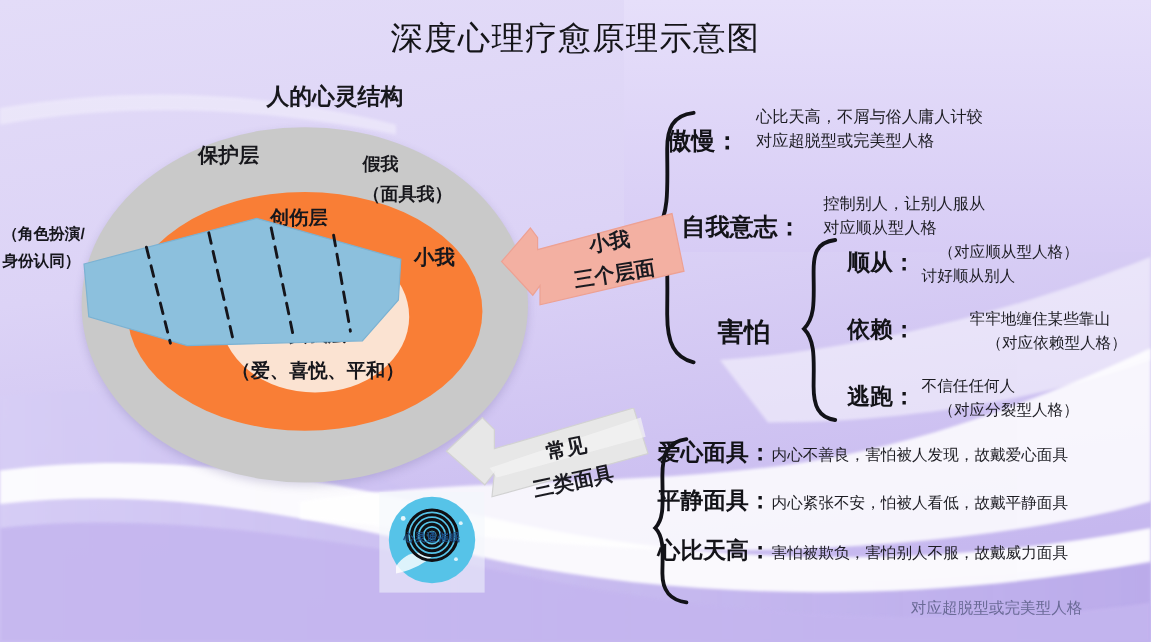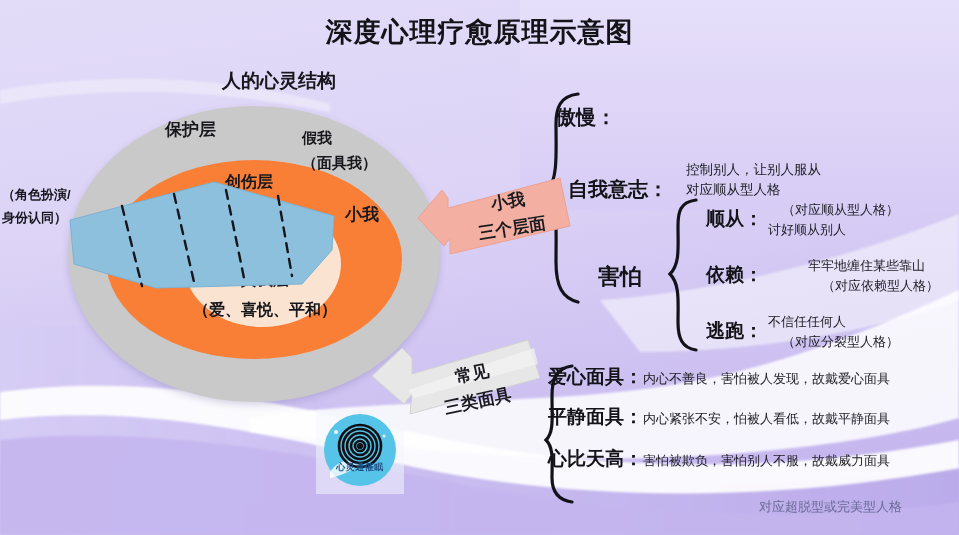--- a/index.html
+++ b/index.html
@@ -7,21 +7,21 @@
     width:959px;height:535px;overflow:hidden;position:relative;
     font-family:"Liberation Sans","DejaVu Sans",sans-serif;
     background:#ded6f6;
   }
   .stage{position:absolute;inset:0;overflow:hidden;}
   .bg{position:absolute;inset:0;z-index:0;}
 
   
   #title{
     position:absolute;left:0;top:14px;width:959px;text-align:center;
-    font-size:27px;font-weight:bold;color:#141418;letter-spacing:1px;z-index:6;
+    font-size:27px;font-weight:normal;color:#141418;letter-spacing:1px;z-index:6;
   }
   #struct-heading{
     position:absolute;left:222px;top:68px;
     font-size:19px;font-weight:bold;color:#17171c;z-index:6;
   }
 
   
   #circle-group{position:absolute;left:60px;top:98px;width:390px;height:312px;z-index:2;}
   .ring{position:absolute;border-radius:50%;}
   #ring-outer{left:8px;top:8px;width:372px;height:296px;background:#c9c9c9;
@@ -74,21 +74,21 @@
 
   #fear-main{position:absolute;left:598px;top:262px;font-size:22px;font-weight:bold;color:#131318;z-index:6;}
 
   .mask-row{position:absolute;z-index:6;white-space:nowrap;}
   .mask-term{font-size:19px;font-weight:bold;color:#131318;text-align:right;}
   .mask-desc{font-size:13px;color:#1c1c22;}
 
   
   #logo{position:absolute;left:316px;top:410px;width:88px;height:84px;z-index:7;}
   #logo-text{
-    position:absolute;left:316px;top:461px;width:88px;text-align:center;z-index:8;
+    position:absolute;left:316px;top:442px;width:88px;text-align:center;z-index:8;
     font-size:9px;font-weight:bold;color:#1d4f86;letter-spacing:.5px;
   }
 
   #footer{
     position:absolute;left:759px;top:498px;width:200px;text-align:left;z-index:6;
     font-size:13px;color:#6a6a96;
   }
 </style>
 </head>
 <body>
@@ -199,20 +199,24 @@
 
       <path d="M696,200 C680,202 678,212 678,226 C678,248 680,264 670,274
                C680,284 678,302 678,322 C678,338 682,348 696,350"></path>
 
       <path d="M572,366 C556,368 552,380 552,396 C552,418 554,432 546,440
                C554,448 552,462 552,478 C552,492 558,500 572,502"></path>
     </g>
   </svg>
 
   <div class="ego-term" style="left:556px;top:104px;">傲慢：</div>
+  <div class="ego-desc" style="left:630px;top:88px;">
+    <span class="l2">心比天高，不屑与俗人庸人计较</span>
+    <span class="l2">对应超脱型或完美型人格</span>
+  </div>
 
   <div class="ego-term" style="left:568px;top:176px;">自我意志：</div>
   <div class="ego-desc" style="left:686px;top:160px;">
     <span class="l2">控制别人，让别人服从</span>
     <span class="l2">对应顺从型人格</span>
   </div>
 
   <div id="fear-main">害怕</div>
 
   <div class="fear-term" style="left:706px;top:206px;">顺从：</div>

